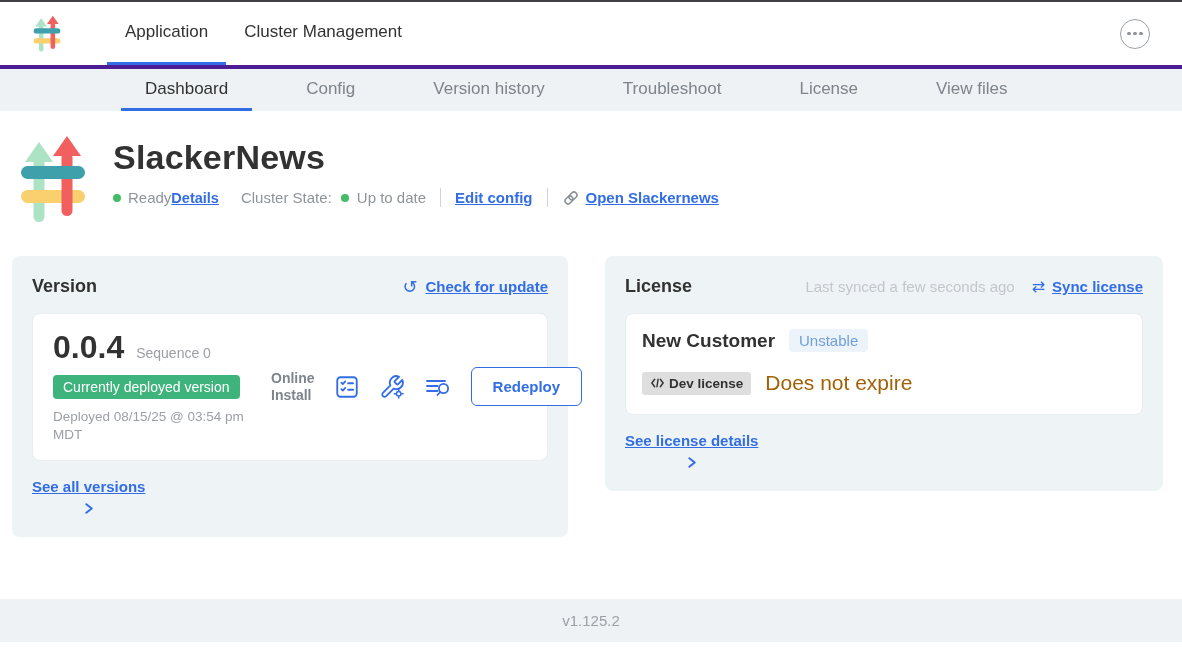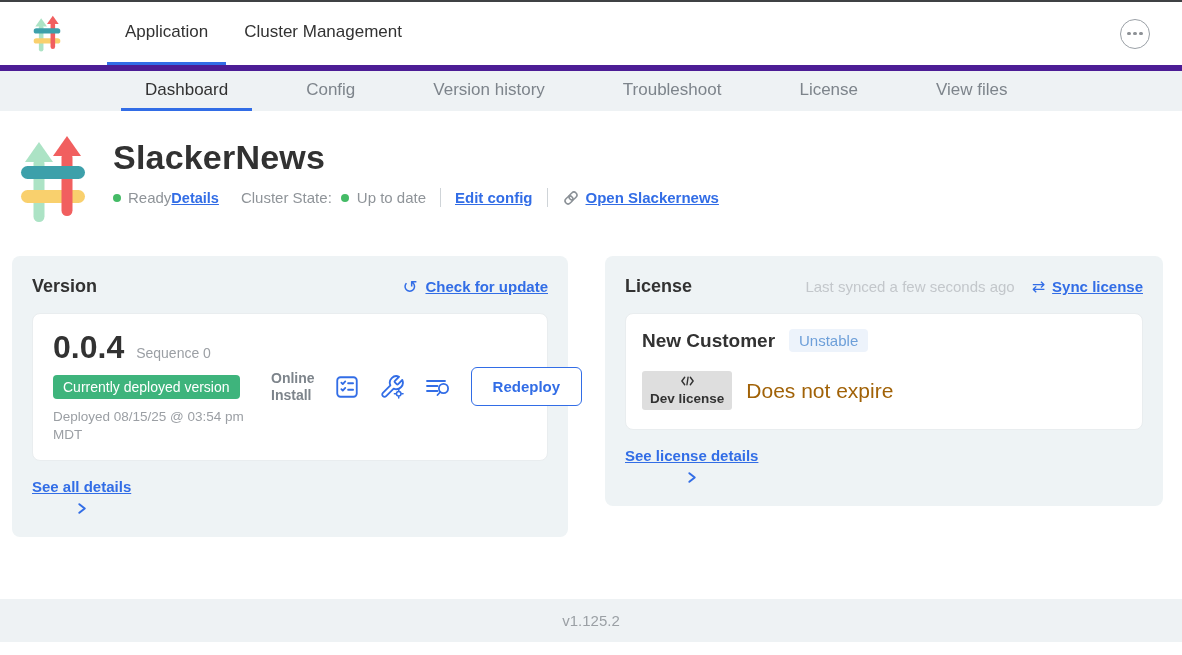--- a/index.html
+++ b/index.html
@@ -10,21 +10,21 @@
   
   .navbar { height:63px; background:#fff; display:flex; align-items:center; padding:0 32px 0 33px; }
   .logo-small { width:28px; height:40px; display:block; cursor:pointer; }
   .nav-tabs { display:flex; height:63px; margin-left:46px; }
   .nav-tab { padding:0 18px; display:flex; align-items:center; font-size:17px; color:#323232; border-bottom:3px solid transparent; cursor:pointer; }
   .nav-tab.active { border-bottom-color:#326de6; }
   .more-btn { margin-left:auto; width:30px; height:30px; border:1px solid #9aa0a6; border-radius:50%; display:flex; align-items:center; justify-content:center; gap:2.5px; cursor:pointer; background:#fff; }
   .more-btn .dot { width:3.5px; height:3.5px; border-radius:50%; background:#8d9196; }
 
   
-  .subnav { height:46px; background:#eef2f4; border-top:6px solid #4c1d95; display:flex; padding-left:121px; }
+  .subnav { height:46px; background:#eef2f4; border-top:4px solid #4c1d95; display:flex; padding-left:121px; }
   .subnav-tab { padding:0 24px; margin-right:30px; display:flex; align-items:center; font-size:17px; color:#7d848b; border-bottom:3px solid transparent; cursor:pointer; }
   .subnav-tab.active { color:#323232; font-weight:500; border-bottom-color:#326de6; }
 
   
   .app-header { padding:21px 0 0 20px; display:flex; }
   .logo-big { width:66px; height:96px; display:block; }
   .app-header-text { margin-left:27px; padding-top:6px; }
   .app-title { font-size:34px; font-weight:bold; color:#323232; letter-spacing:.2px; }
   .status-row { margin-top:11px; display:flex; align-items:center; font-size:15px; color:#8f9499; }
   .gdot { width:8px; height:8px; border-radius:50%; background:#44bb66; flex:0 0 auto; }
@@ -60,21 +60,21 @@
   .see-link { margin-top:17px; display:flex; align-items:center; gap:7px; font-size:15px; cursor:pointer; width:max-content;flex-direction:column; }
 
   .lic-hdr-right { margin-left:auto; display:flex; align-items:center; }
   .synced-text { font-size:15px; color:#c3c7cb; }
   .sync-link { display:flex; align-items:center; gap:7px; margin-left:17px; font-size:15px; cursor:pointer; }
   .license-inner { padding:15px 16px 19px; }
   .customer-row { display:flex; align-items:center; }
   .customer-name { font-size:19px; font-weight:bold; color:#323232; }
   .channel-badge { margin-left:14px; background:#edf3fb; color:#6d9fd9; font-size:15px; padding:3px 10px; border-radius:4px; }
   .license-meta { margin-top:19px; display:flex; align-items:center; }
-  .dev-badge { background:#dedede; color:#323232; font-weight:bold; font-size:13.5px; padding:4px 8px; border-radius:3px; display:flex; align-items:center; gap:4px;flex-direction:column; }
+  .dev-badge { background:#dedede; color:#323232; font-weight:bold; font-size:13.5px; padding:4px 8px; border-radius:3px; display:flex; align-items:center; gap:4px; }
   .expiry { margin-left:14px; font-size:21px; color:#a16207; }
 
   
   .footer { position:absolute; left:0; right:0; bottom:13px; height:43px; background:#eef2f4; display:flex; align-items:center; justify-content:center; font-size:15px; color:#9ba0a5; }
 </style>
 </head>
 <body>
 
 <div class="top-line"></div>
 
@@ -197,21 +197,21 @@
           <line x1="3" y1="6" x2="21" y2="6"></line>
             <line x1="3" y1="11" x2="13.5" y2="11"></line>
             <line x1="3" y1="16" x2="13.5" y2="16"></line>
           <circle cx="19.5" cy="13.5" r="4.6"></circle>
             <line x1="16.3" y1="17" x2="13.5" y2="20"></line>
         </svg>
         <button class="redeploy-btn">Redeploy</button>
       </div>
     </div>
     <div class="see-link">
-      <span class="blue-link">See all details</span>
+      <span class="blue-link">See all versions</span>
       <svg width="13" height="13" viewBox="0 0 12 12" fill="none" stroke="#326de6" stroke-width="1.8" stroke-linecap="round" stroke-linejoin="round">
           <polyline points="4,2 9,6 4,10"></polyline>
         </svg>
     </div>
   </div>
 
   <div class="card license-card">
     <div class="card-header">
       <span class="card-title">License</span>
       <span class="lic-hdr-right">

